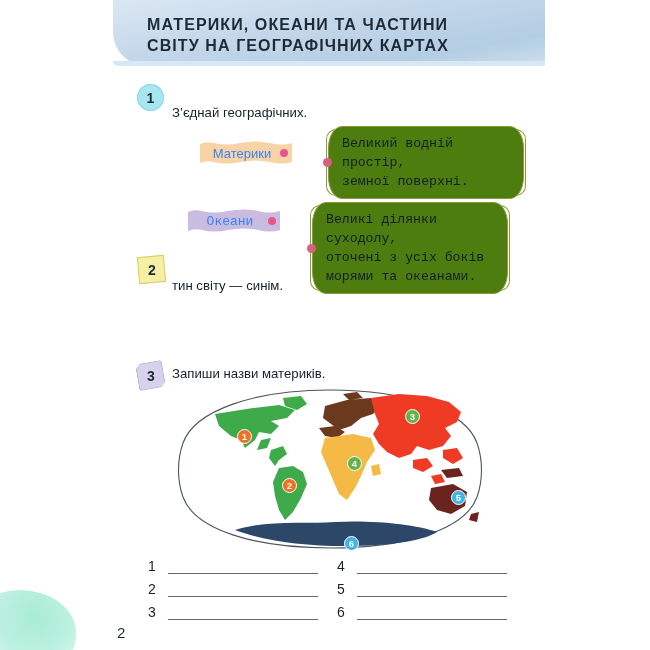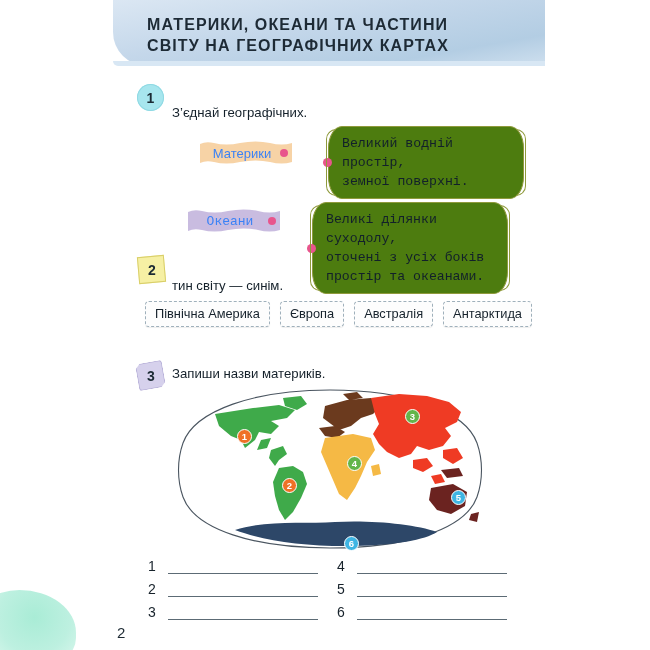--- a/index.html
+++ b/index.html
@@ -266,37 +266,31 @@
     <span class="brace-r"></span>
     <div>Великий водній простір,</div>
     <div>земної поверхні.</div>
   </div>
 
   <div class="bubble" style="left:312px;top:194px;width:196px;margin-top:8px;">
     <span class="brace-l"></span>
     <span class="brace-r"></span>
     <div>Великі ділянки суходолу,</div>
     <div>оточені з усіх боків</div>
-    <div>простір та океанами.</div>
+    <div>морями та океанами.</div>
   </div>
 
   <div class="badge square" style="left:138px;top:256px;">
     <span>2</span>
   </div>
   <div class="task-text" style="left:172px;top:258px;width:366px;">
     <br>
     <span>тин світу — синім.</span>
   </div>
 
-  <div class="chip-row" style="left:145px;top:301px;">
-    <span class="chip">Північна Америка</span>
-    <span class="chip">Європа</span>
-    <span class="chip">Австралія</span>
-    <span class="chip">Антарктида</span>
-  </div>
 
 
   <div class="badge diamond" style="left:137px;top:362px;">
     <span>3</span>
   </div>
   <div class="task-text" style="left:172px;top:365px;width:300px;">
     <span>Запиши назви материків.</span>
   </div>
 
   <div id="map-wrap">

